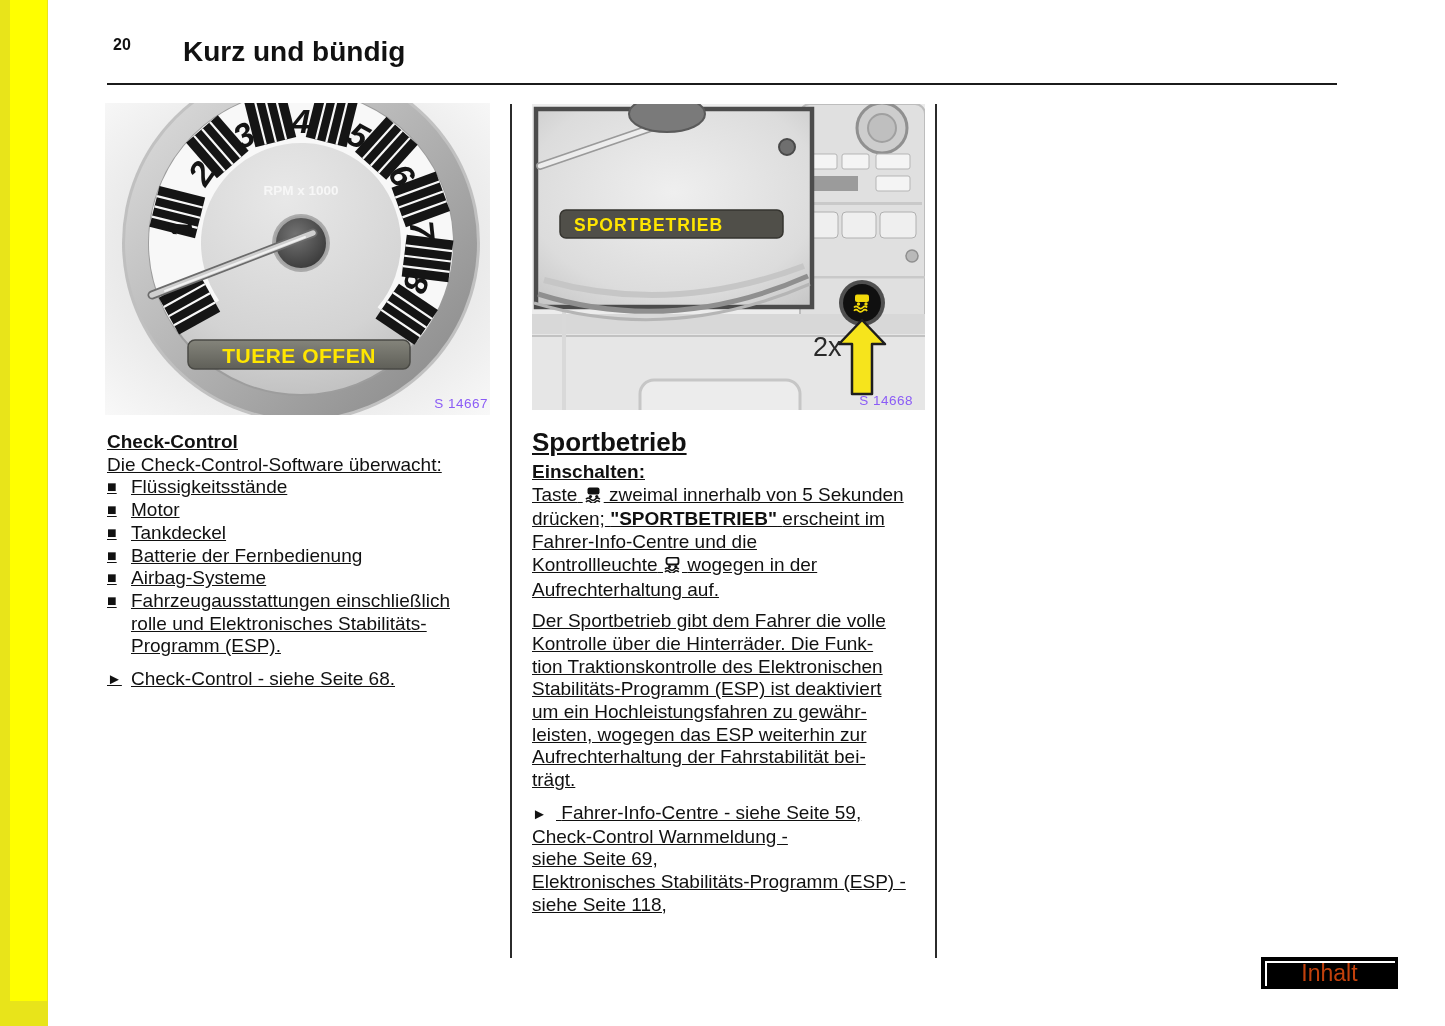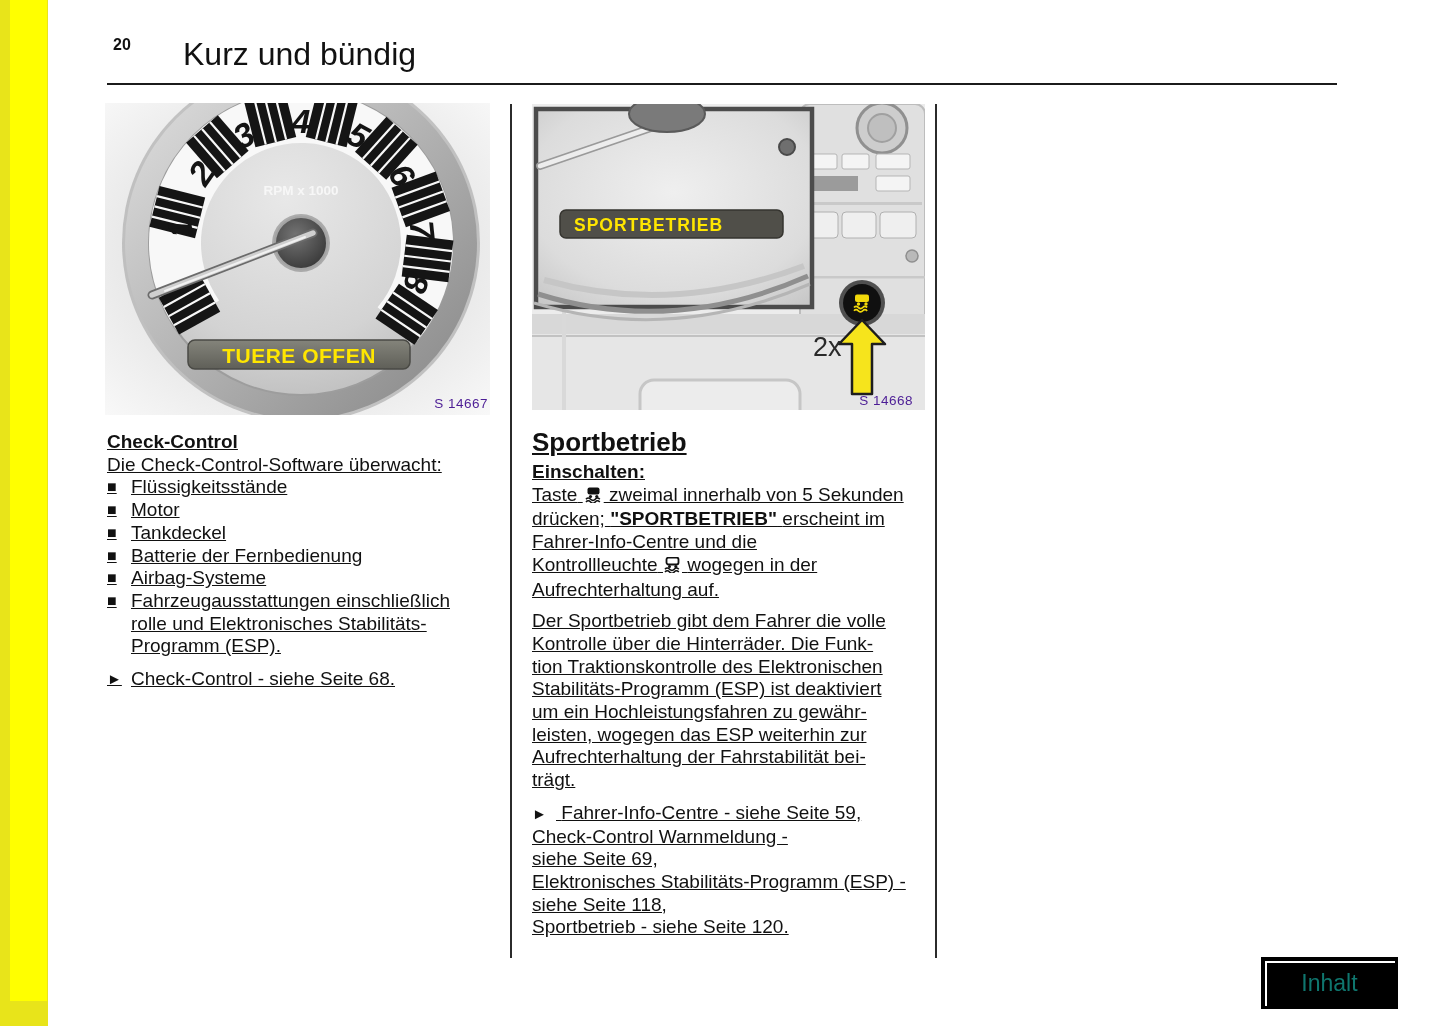--- a/index.html
+++ b/index.html
@@ -3,50 +3,50 @@
 <meta charset="utf-8">
 <style>
   html,body{margin:0;padding:0;background:#ffffff;}
   .page{position:relative;width:1445px;height:1026px;background:#ffffff;overflow:hidden;
         font-family:"Liberation Sans", sans-serif;color:#111;}
   
   .stripe-outer{position:absolute;left:0;top:0;width:48px;height:1026px;background:#e8e41a;}
   .stripe-inner{position:absolute;left:10px;top:0;width:37px;height:1001px;background:#ffff00;}
   
   .page-number{position:absolute;left:113px;top:36px;font-size:16px;font-weight:bold;}
-  .page-title{position:absolute;left:183px;top:36px;font-size:32px;font-weight:normal;text-align:center;}
+  .page-title{position:absolute;left:183px;top:36px;font-size:28px;font-weight:bold;text-align:center;}
   .header-rule{position:absolute;left:107px;top:83px;width:1230px;height:2px;background:#1b1b1b;}
   
   .divider{position:absolute;top:104px;width:2px;height:854px;background:#2b2b2b;}
   .divider.d1{left:510px;}
   .divider.d2{left:935px;}
   
   .figure{position:absolute;overflow:hidden;}
   .fig-left{left:105px;top:103px;width:385px;height:312px;}
   .fig-right{left:532px;top:104px;width:393px;height:306px;}
-  .fig-caption{position:absolute;font-size:13.5px;color:#4c1d95;letter-spacing:0.5px;}
+  .fig-caption{position:absolute;font-size:13.5px;color:#8b5cf6;letter-spacing:0.5px;}
   .fig-left .fig-caption{right:2px;bottom:4px;}
   .fig-right .fig-caption{right:12px;bottom:2px;}
   
   .col{position:absolute;font-size:19px;line-height:22.7px;text-decoration:underline;}
   .col-left{left:107px;top:431px;width:405px;}
   .col-right{left:532px;top:427px;width:404px;}
   .h-small{font-weight:bold;}
   .h-big{font-size:26px;line-height:30px;font-weight:bold;margin-bottom:4px;}
   .line{white-space:nowrap;}
   .b{font-weight:bold;}
   .bullet-row{display:flex;align-items:flex-start;}
   .sq-marker{display:inline-block;width:24px;flex:0 0 24px;font-size:16px;line-height:22.7px;}
   .tri-marker{display:inline-block;width:24px;flex:0 0 24px;font-size:15px;line-height:22.7px;}
   .mt10{margin-top:10px;}
   .mt9{margin-top:9px;}
   .inline-icon{display:inline-block;vertical-align:-2px;}
   
-  .contents-button{position:absolute;left:1261px;top:957px;width:137px;height:52px;background:#000;
-    display:flex;align-items:center;justify-content:center;color:#0f766e;font-size:23px;cursor:pointer;}
+  .contents-button{position:absolute;left:1261px;top:957px;width:137px;height:32px;background:#000;
+    display:flex;align-items:center;justify-content:center;color:#c2410c;font-size:23px;cursor:pointer;}
   .contents-button::after{content:"";position:absolute;left:4px;top:4px;right:3px;bottom:3px;
     border-top:2.5px solid #fff;border-left:2.5px solid #fff;}
 </style>
 </head>
 <body>
 
 <div class="page">
 
   <div class="stripe-outer"></div>
   <div class="stripe-inner"></div>
@@ -325,21 +325,20 @@
 
     <div class="mt10">
       <div class="line">
         <span class="tri-marker">►</span>
         <span>Fahrer-Info-Centre - siehe Seite 59,</span>
       </div>
       <div class="line">Check-Control Warnmeldung -</div>
       <div class="line">siehe Seite 69,</div>
       <div class="line">Elektronisches Stabilitäts-Programm (ESP) -</div>
       <div class="line">siehe Seite 118,</div>
-      <div class="line">Sportbetrieb - siehe Seite 120.</div>
     </div>
   </div>
 
   <div class="contents-button">
     <span>Inhalt</span>
   </div>
 
 </div>
 
 </body></html>

